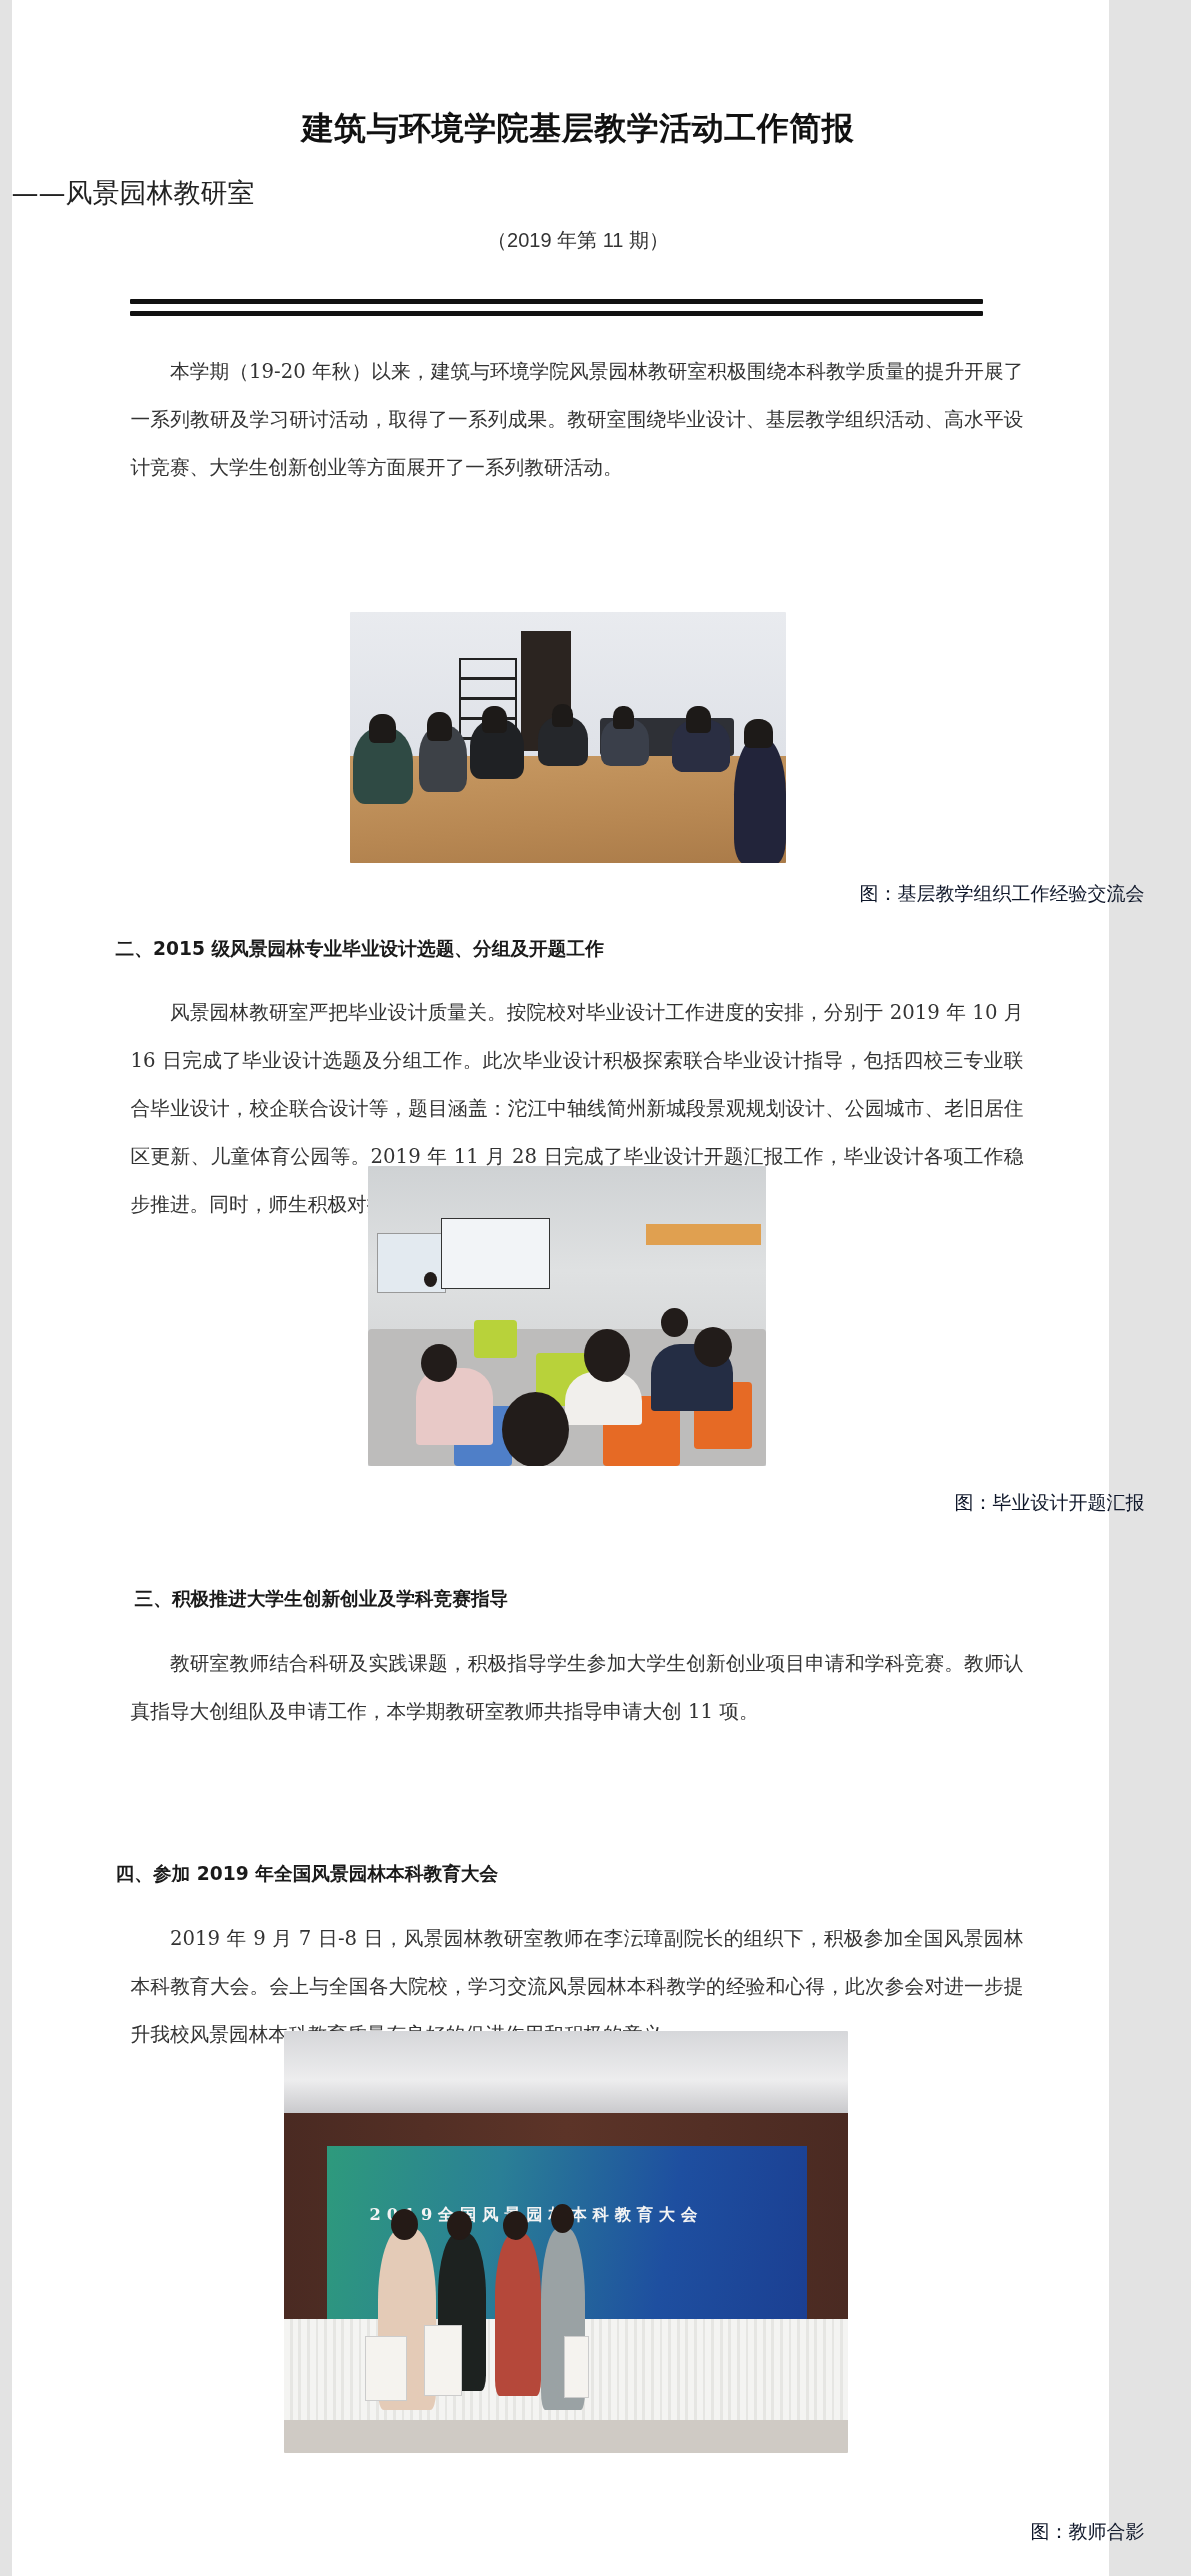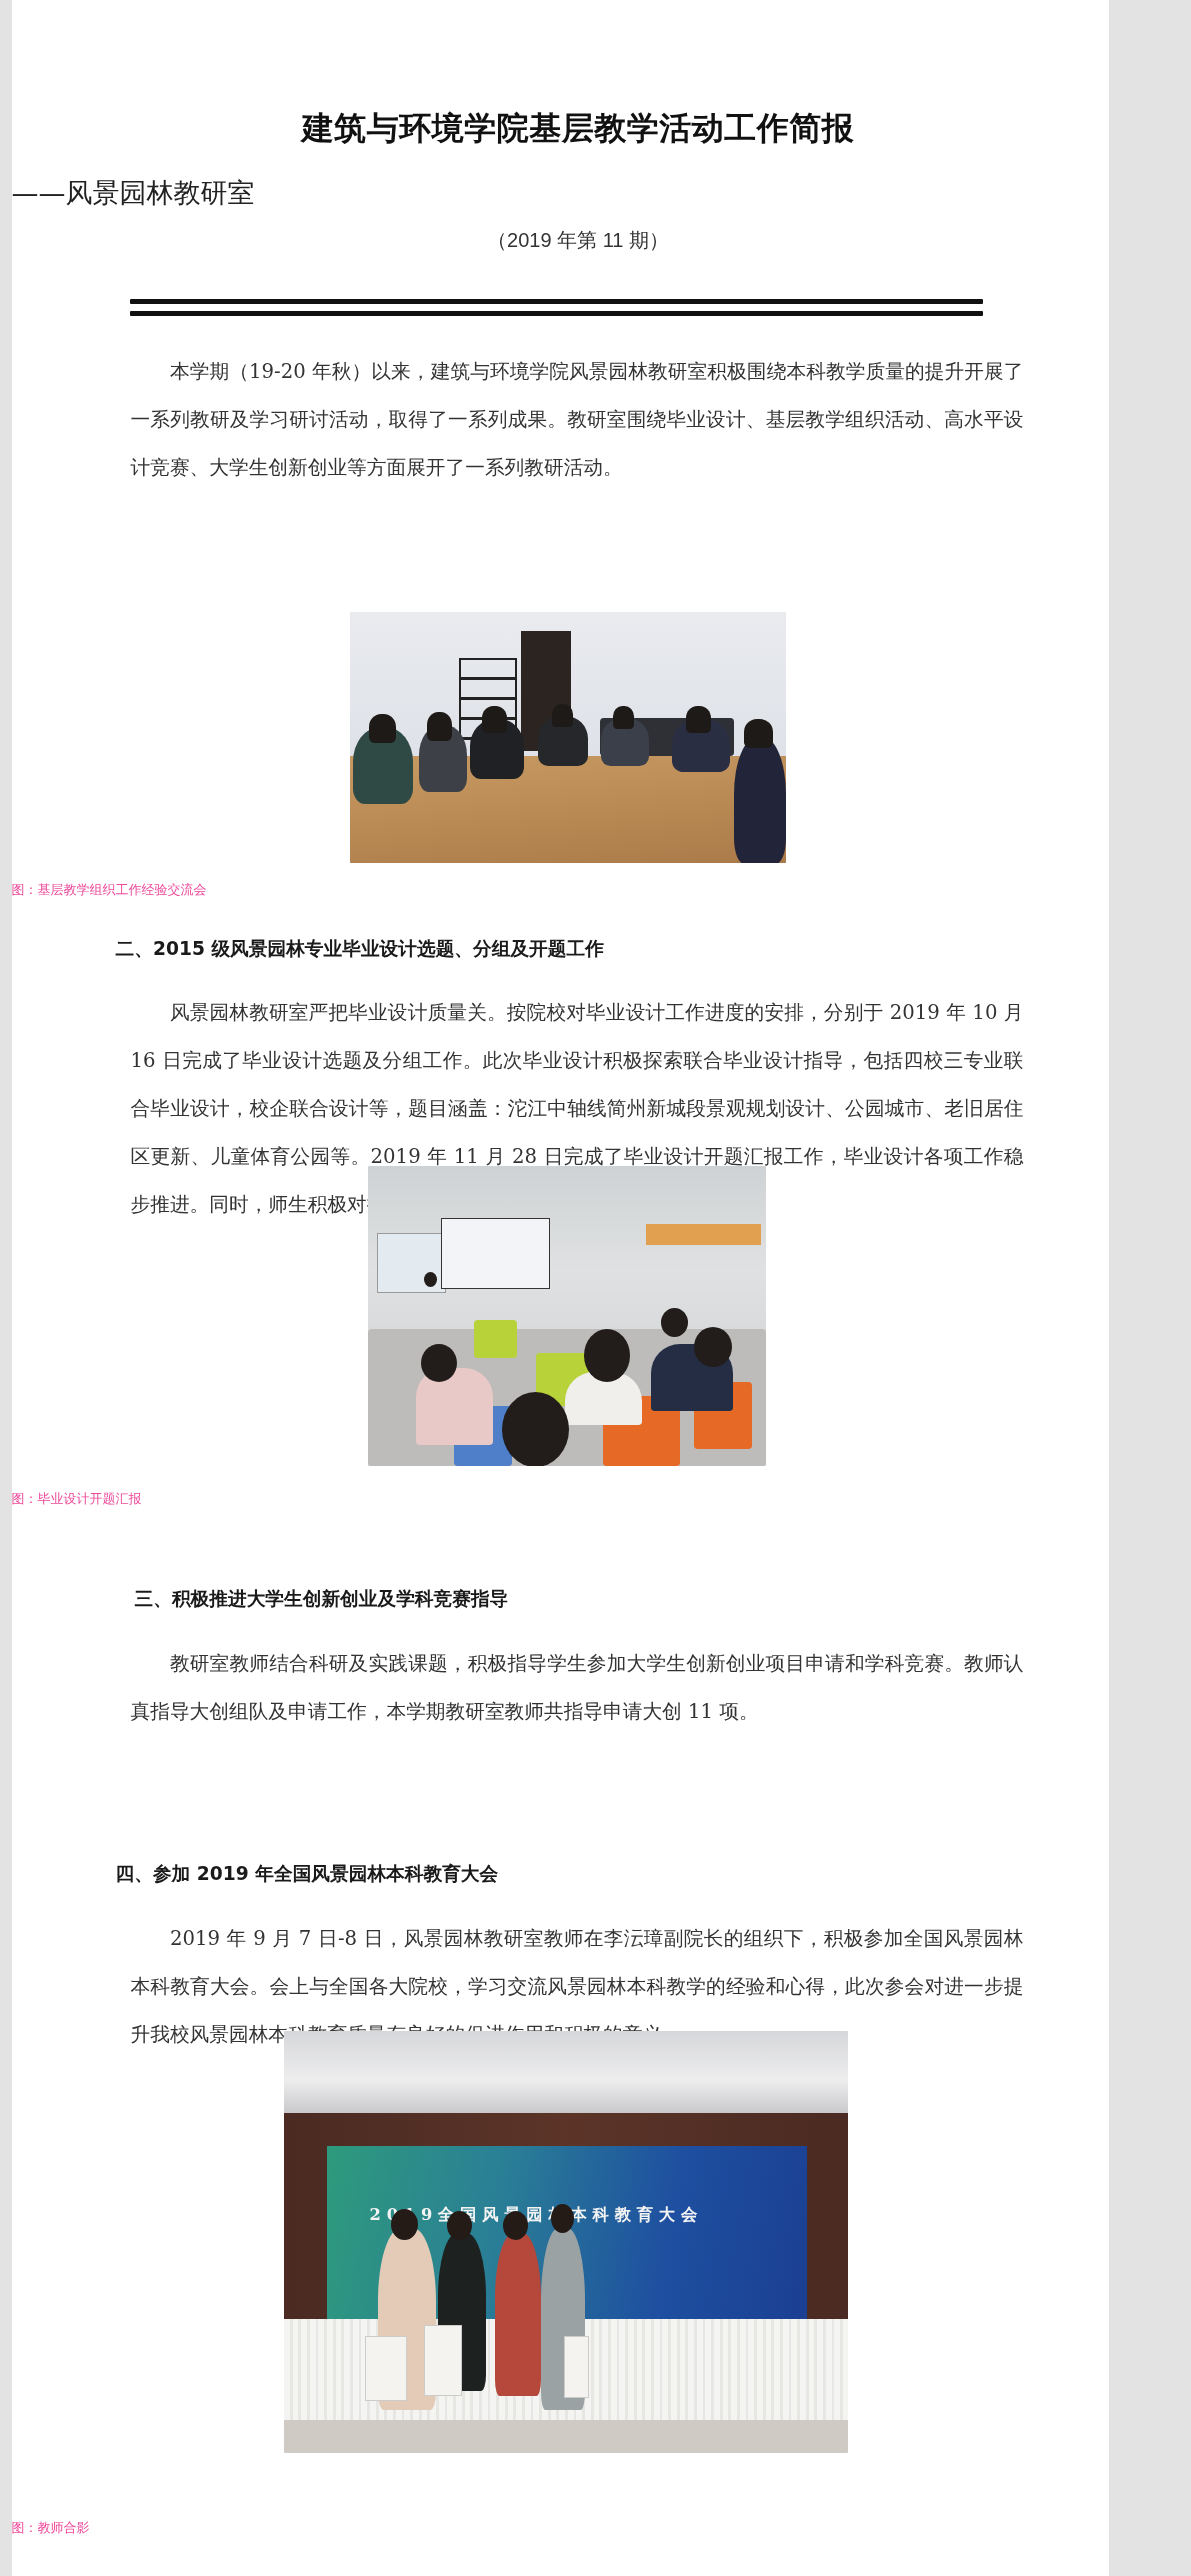--- a/index.html
+++ b/index.html
@@ -67,23 +67,23 @@
       color: #1a1a1a;
       margin: 0;
     }
     .heading.indent { left: 123px; }
     .photo {
       overflow: hidden;
       border-radius: 1px;
     }
     .caption {
       left: 0; width: 1133px;
-      text-align: left;
-      font-size: 13px;
-      color: #ec4899;
+      text-align: right;
+      font-size: 19px;
+      color: #0f172a;
     }
     
     .p1-wall { position:absolute; inset:0; background: linear-gradient(180deg,#e9ebef 0%,#dfe2e8 55%,#cfd2d8 100%); }
     .p1-door { position:absolute; left:171px; top:19px; width:50px; height:120px; background:#2b2420; }
     .p1-shelf { position:absolute; left:109px; top:46px; width:54px; height:96px; border:2.9px solid #222; background: repeating-linear-gradient(180deg, transparent 0 17.3px, #222 17.3px 20px); }
     .p1-sofa { position:absolute; left:250px; top:106px; width:134px; height:38px; background:#2e3036; border-radius:3.8px; }
     .p1-table { position:absolute; left:0; top:144px; width:100%; height:110px; background: linear-gradient(175deg,#c89a63 0%,#b78752 60%,#a97a48 100%); }
     .p1-person { position:absolute; border-radius: 45% 45% 20% 20%; }
     
     .p2-room { position:absolute; inset:0; background: linear-gradient(180deg,#cfd2d4 0%,#dfe1e2 35%,#c9cacb 100%); }

